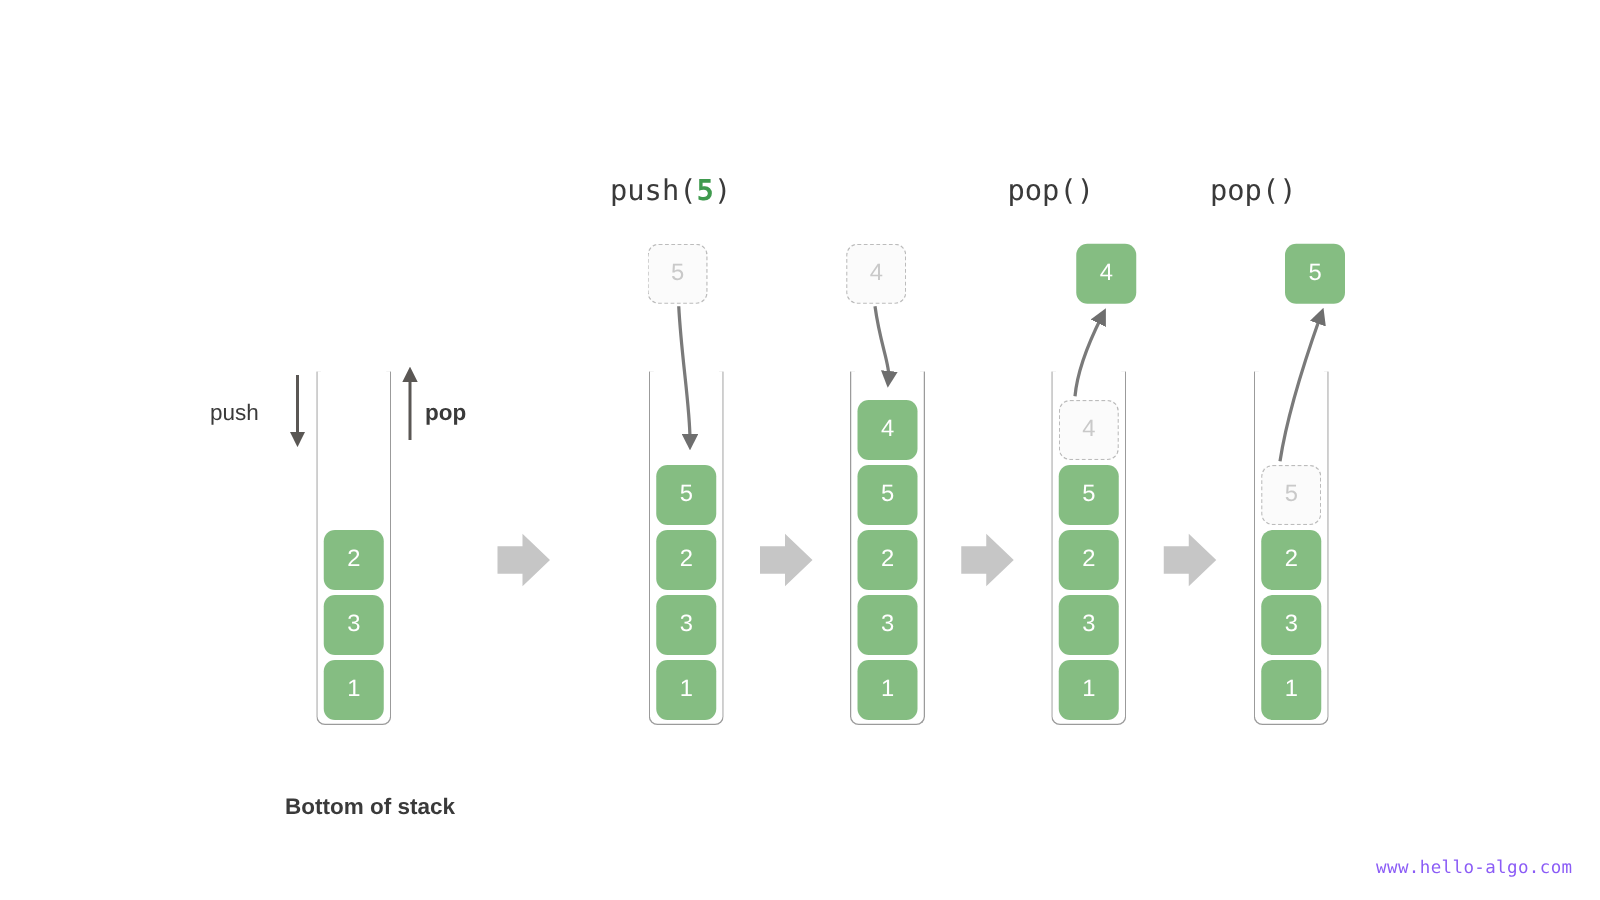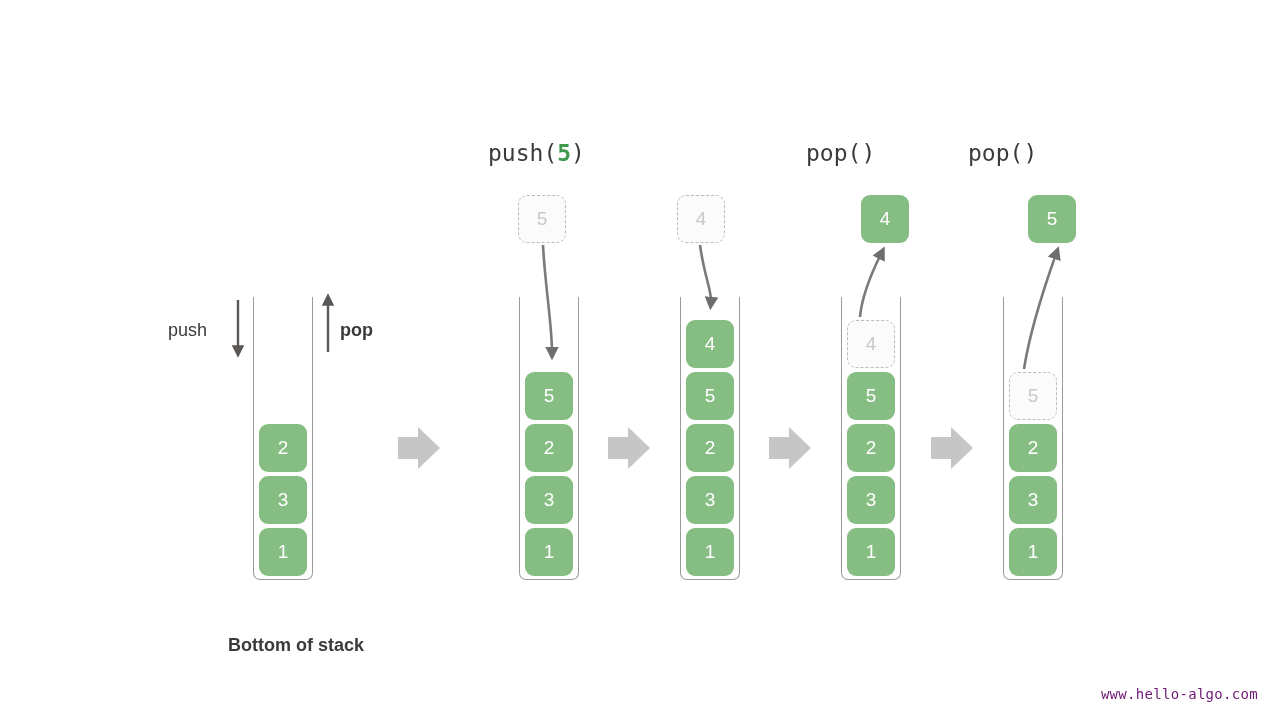--- a/index.html
+++ b/index.html
@@ -130,21 +130,21 @@
     pointer-events: none;
   }
 
   
   .watermark {
     position: absolute;
     right: 22px;
     bottom: 18px;
     font-family: "DejaVu Sans Mono", monospace;
     font-size: 14px;
-    color: #701a75;
+    color: #8b5cf6;
     letter-spacing: 0.3px;
   }
 </style>
 </head>
 <body>
 
 <div class="stage">
 
   <div class="label-bottom">Bottom of stack</div>
   <div class="label-push">push</div>

